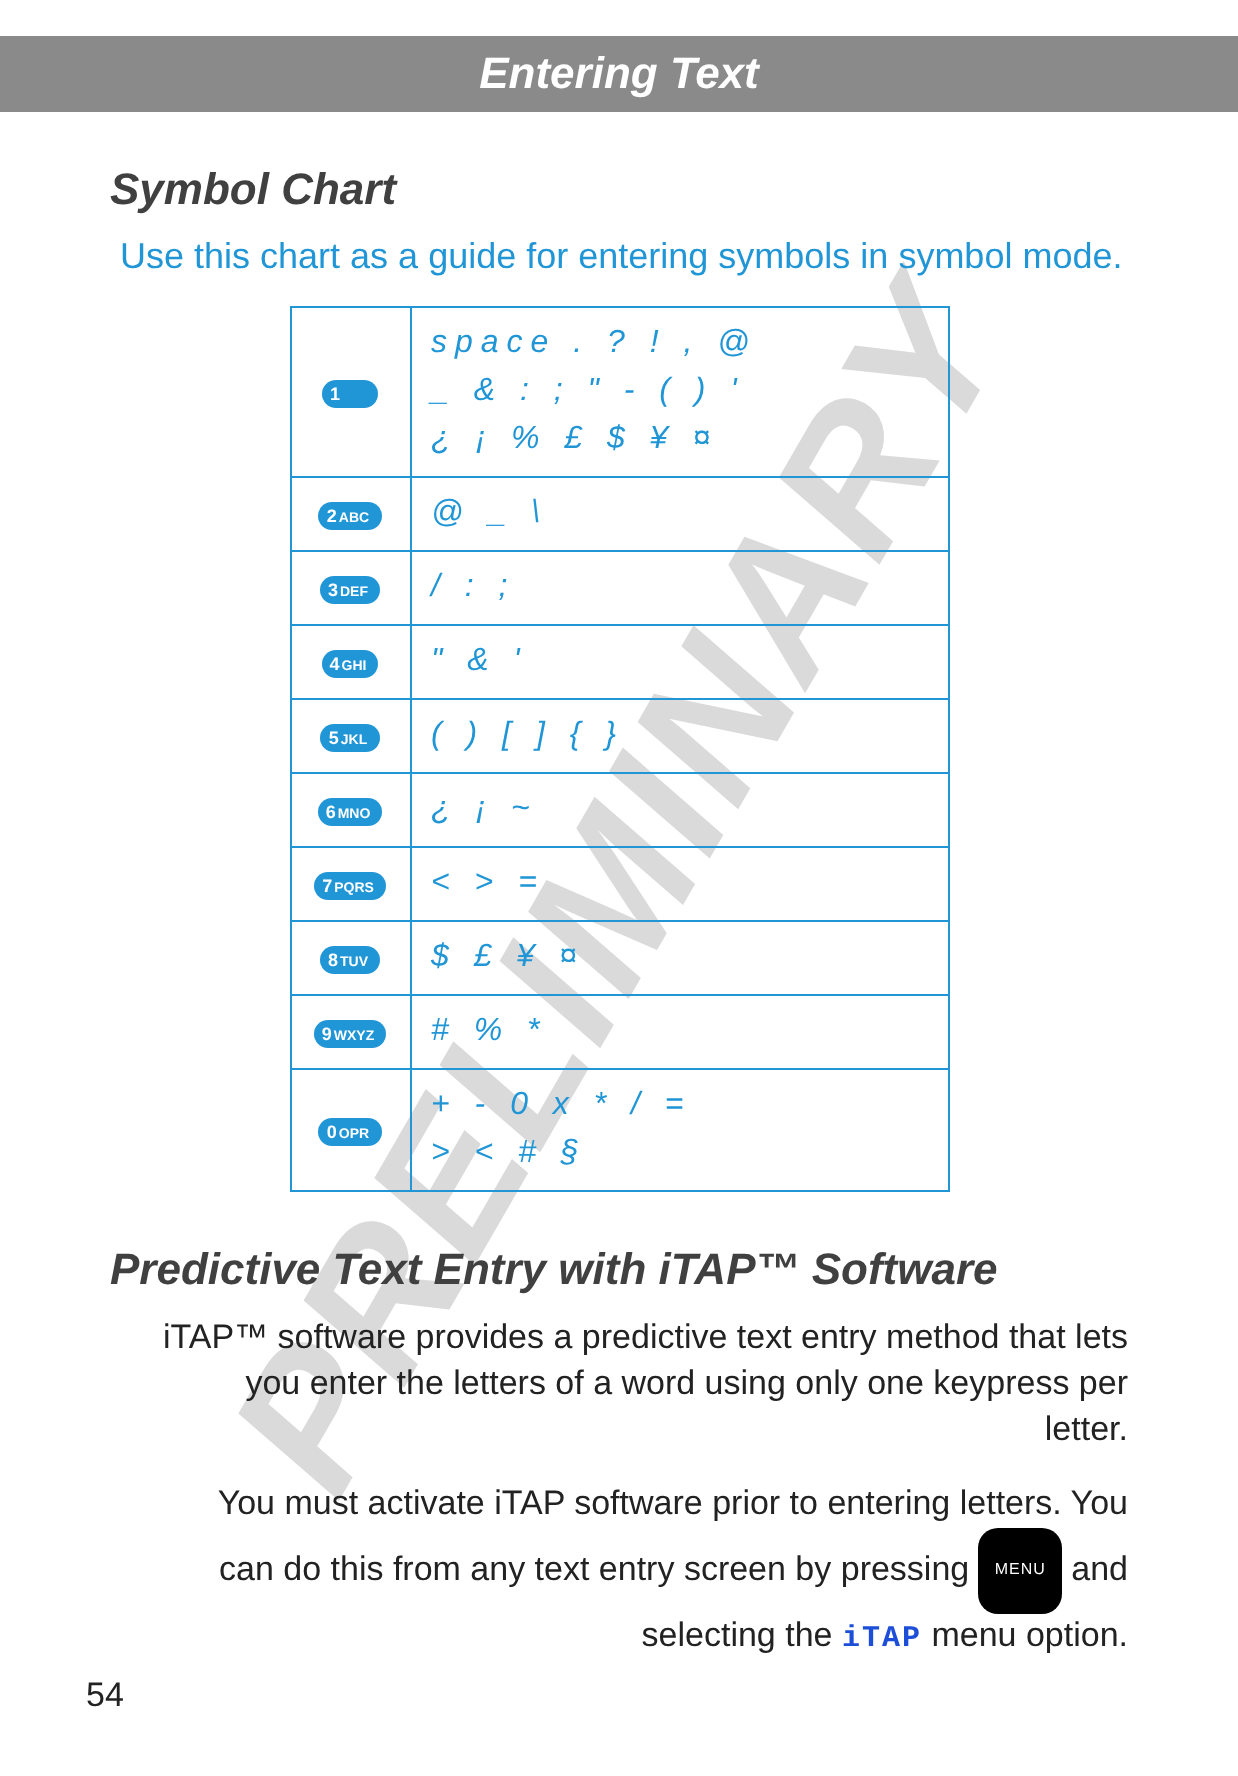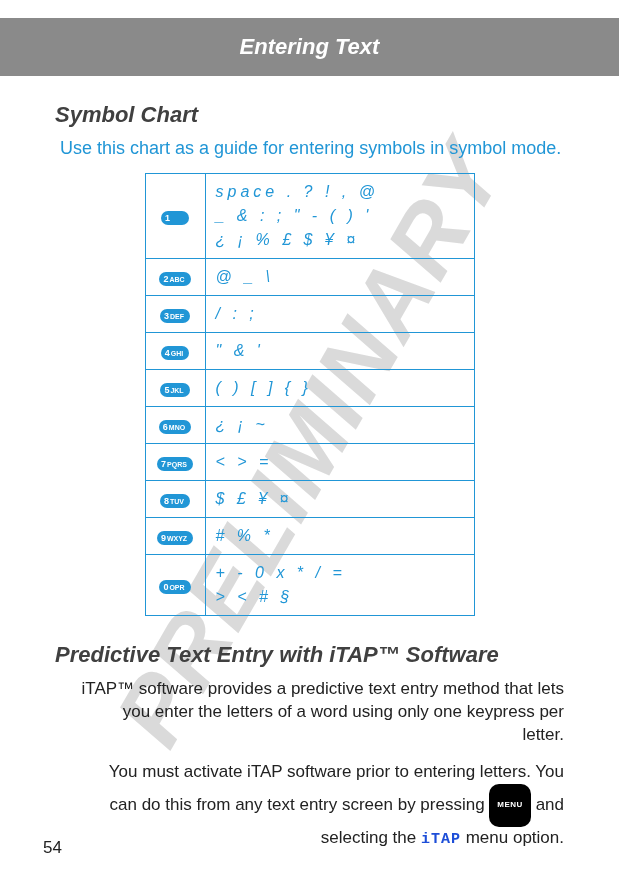--- a/index.html
+++ b/index.html
@@ -26,21 +26,21 @@
       color: rgba(150, 150, 150, 0.35);
       letter-spacing: 2px;
       pointer-events: none;
       z-index: 0;
       white-space: nowrap;
     }
     .header-bar {
       background: #8a8a8a;
       color: #fff;
       text-align: center;
-      padding: 16px 0;
+      padding: 6px 0;
       font-size: 22px;
       font-weight: bold;
       font-style: italic;
       margin-top: 18px;
       position: relative;
       z-index: 1;
     }
     .content {
       padding: 0 55px;
       position: relative;
@@ -110,21 +110,21 @@
       text-align: right;
     }
     .menu-key {
       display: inline-block;
       background: #000;
       color: #fff;
       border-radius: 10px;
       font-size: 8px;
       padding: 16px 8px;
       vertical-align: middle;
-      font-weight: bold;
+      font-weight: normal;
       letter-spacing: 0.5px;
     }
     .itap-label {
       font-family: "Courier New", monospace;
       color: #1d4ed8;
       font-weight: bold;
       letter-spacing: 1px;
       font-size: 15px;
     }
     .page-num {

